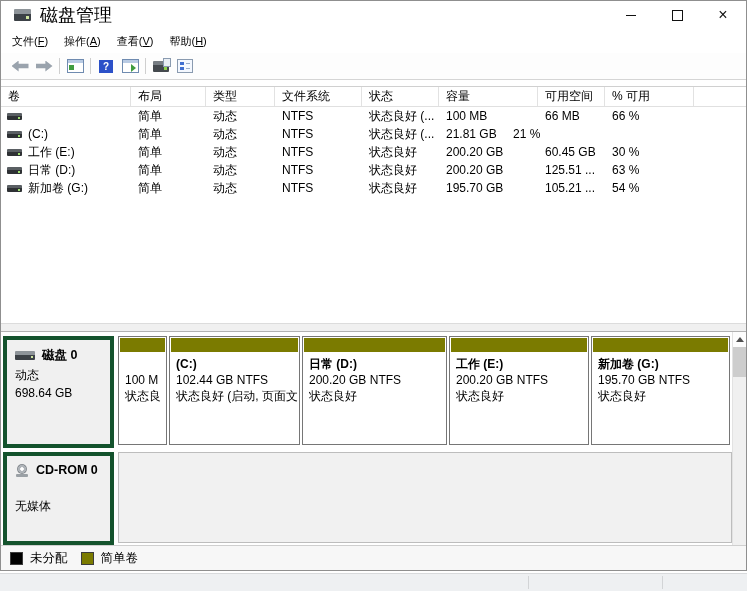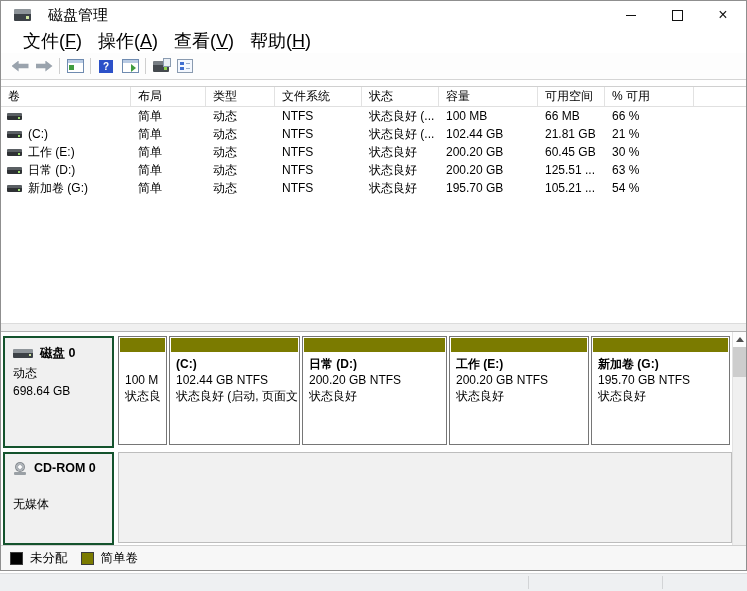--- a/index.html
+++ b/index.html
@@ -13,28 +13,28 @@
   .window{
     position:absolute;left:0;top:0;width:745px;height:569px;
     border:1px solid #8f8f8f;background:#fff;
     display:flex;flex-direction:column;
   }
   
   .titlebar{height:28px;display:flex;align-items:center;flex:0 0 auto;background:#fff;}
   .app-icon{width:17px;height:12px;margin-left:13px;position:relative;flex:0 0 auto;
     background:linear-gradient(#8e9499 0 5px,#3c4146 5px 100%);border-radius:1px;}
   .app-icon::after{content:"";position:absolute;right:2px;bottom:2px;width:3px;height:3px;background:#cfe6a0;}
-  .title{margin-left:17px;font-size:15px;}
+  .title{margin-left:9px;font-size:18px;}
   .win-btns{margin-left:auto;display:flex;height:100%;}
   .win-btn{width:46px;height:100%;display:flex;align-items:center;justify-content:center;cursor:pointer;}
   .glyph-min{width:10px;height:1px;background:#111;display:block;}
   .glyph-max{width:9px;height:9px;border:1px solid #111;display:block;}
   .glyph-close{font-size:16px;line-height:1;color:#111;}
   
-  .menubar{height:24px;display:flex;align-items:center;padding-left:14px;flex:0 0 auto;font-size:18px;background:#fff;}
+  .menubar{height:24px;display:flex;align-items:center;padding-left:3px;flex:0 0 auto;font-size:11px;background:#fff;}
   .menu-item{padding:3px 8px;cursor:default;}
   .menu-item u{text-decoration:underline;}
   
   .toolbar{height:26px;display:flex;align-items:center;padding-left:7px;flex:0 0 auto;
     border-bottom:1px solid #d5d5d5;background:#fdfdfd;}
   .tb-btn{width:24px;height:22px;display:flex;align-items:center;justify-content:center;cursor:pointer;}
   .tb-sep{width:1px;height:16px;background:#cfcfcf;margin:0 3px;}
   .ic{display:block;}
   .ic-back,.ic-forward{width:17px;height:11px;background:#9aa3ad;}
   .ic-back{clip-path:polygon(0% 50%,42% 0%,42% 30%,100% 30%,100% 70%,42% 70%,42% 100%);}
@@ -67,21 +67,21 @@
     background:linear-gradient(#5a5f63 0 3px,#2e3134 3px 100%);border-radius:1px;position:relative;}
   .vol-ic::after{content:"";position:absolute;right:2px;bottom:1px;width:2px;height:2px;background:#9fe070;}
   
   .splitter{height:7px;flex:0 0 auto;background:#f0f0f0;border-top:1px solid #dcdcdc;border-bottom:1px solid #b2b2b2;cursor:row-resize;}
   
   .bottompane{flex:0 0 auto;height:238px;display:flex;flex-direction:column;background:#fff;}
   .bp-main{flex:1 1 auto;display:flex;overflow:hidden;}
   .disks{flex:1 1 auto;}
   .diskrow{display:flex;margin:4px 0 0 2px;}
   .diskrow.cdrow{}
-  .diskpanel{width:111px;flex:0 0 auto;background:#f0f0f0;border:2px solid #14532d;box-sizing:border-box;cursor:default;}
+  .diskpanel{width:111px;flex:0 0 auto;background:#f0f0f0;border:4px solid #14532d;box-sizing:border-box;cursor:default;}
   .dp-head{display:flex;align-items:center;padding:7px 4px 2px 8px;}
   .dp-head b{font-size:12.5px;white-space:nowrap;}
   .dp-line{padding:0 8px;font-size:12px;line-height:18px;white-space:nowrap;}
   .disk-ic{width:20px;height:9px;margin-right:7px;flex:0 0 auto;
     background:linear-gradient(#8e9499 0 4px,#3c4146 4px 100%);border-radius:1px;position:relative;}
   .disk-ic::after{content:"";position:absolute;right:2px;bottom:2px;width:2px;height:2px;background:#cfe6a0;}
   .cd-ic{width:15px;height:13px;margin-right:6px;flex:0 0 auto;position:relative;}
   .cd-ic::before{content:"";position:absolute;left:2px;top:0;width:10px;height:10px;border-radius:50%;
     background:radial-gradient(circle at 50% 50%,#ffffff 0 1.5px,#aeb3b8 2px 4px,#888d92 4px 5px);}
   .cd-ic::after{content:"";position:absolute;left:1px;bottom:0;width:12px;height:3px;background:#9aa0a5;border-radius:1px;}
@@ -191,21 +191,20 @@
         </div>
         <div class="trow">
           <div class="td" style="width: 130px;">
             <span class="vol-ic"></span>
             <span>(C:)</span>
           </div>
           <div class="td" style="width: 75px;">简单</div>
           <div class="td" style="width: 69px;">动态</div>
           <div class="td" style="width: 87px;">NTFS</div>
           <div class="td" style="width: 77px;">状态良好 (...</div>
-          <div class="td" style="width: 99px;">102.44 GB</div>
           <div class="td" style="width: 67px;">21.81 GB</div>
           <div class="td" style="width: 89px;">21 %</div>
         </div>
         <div class="trow">
           <div class="td" style="width: 130px;">
             <span class="vol-ic"></span>
             <span>工作 (E:)</span>
           </div>
           <div class="td" style="width: 75px;">简单</div>
           <div class="td" style="width: 69px;">动态</div>

